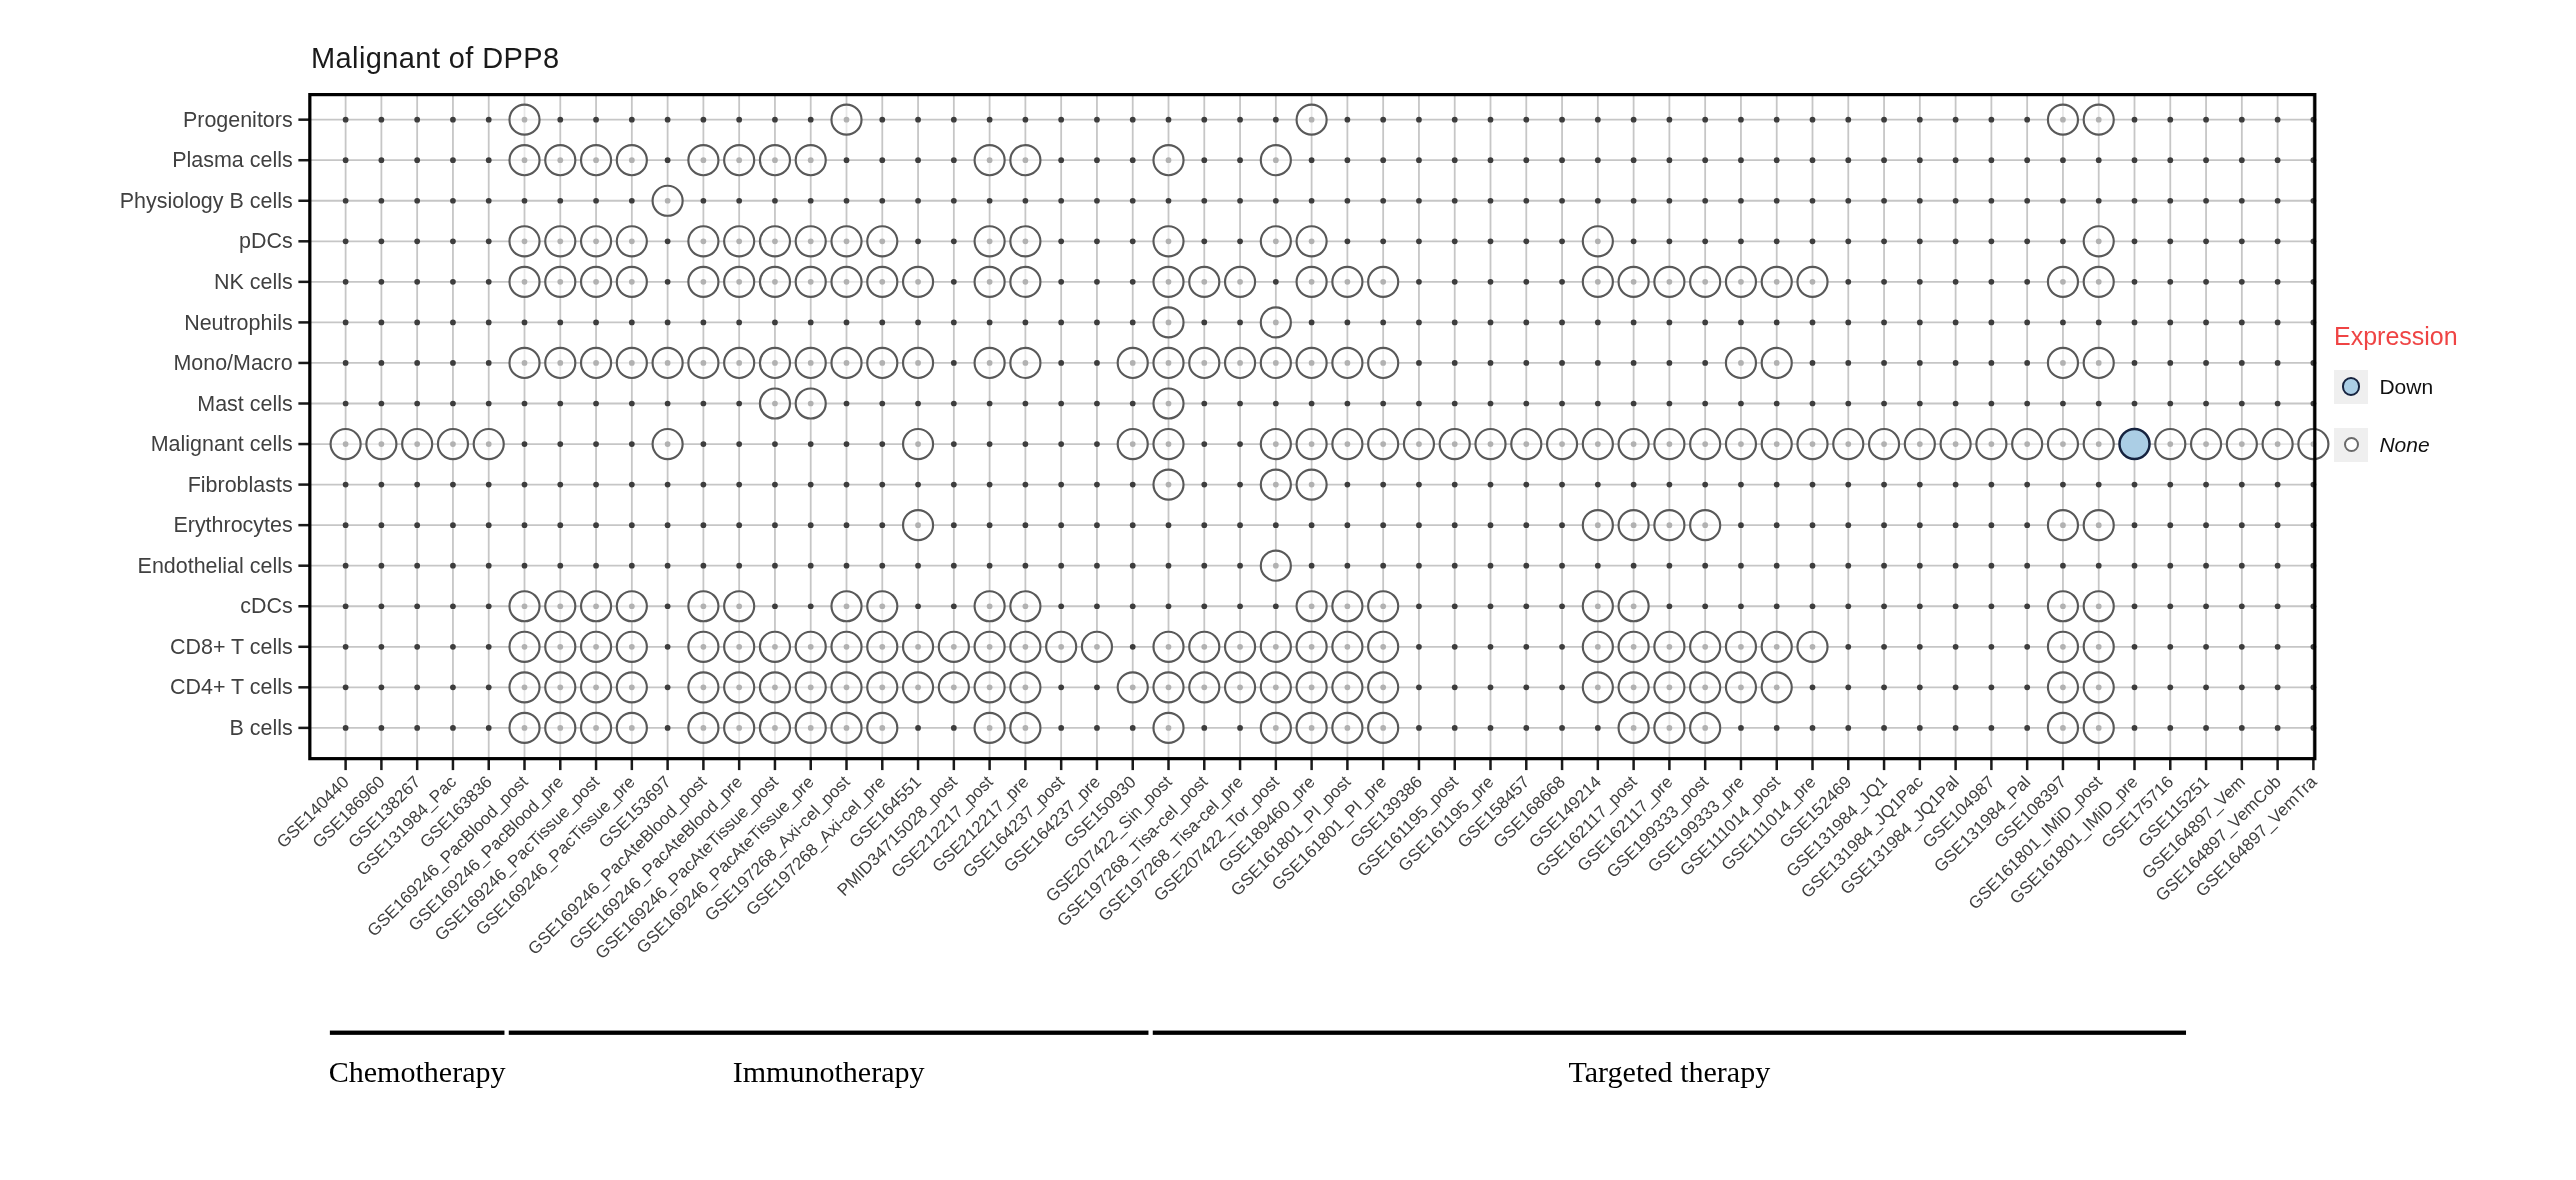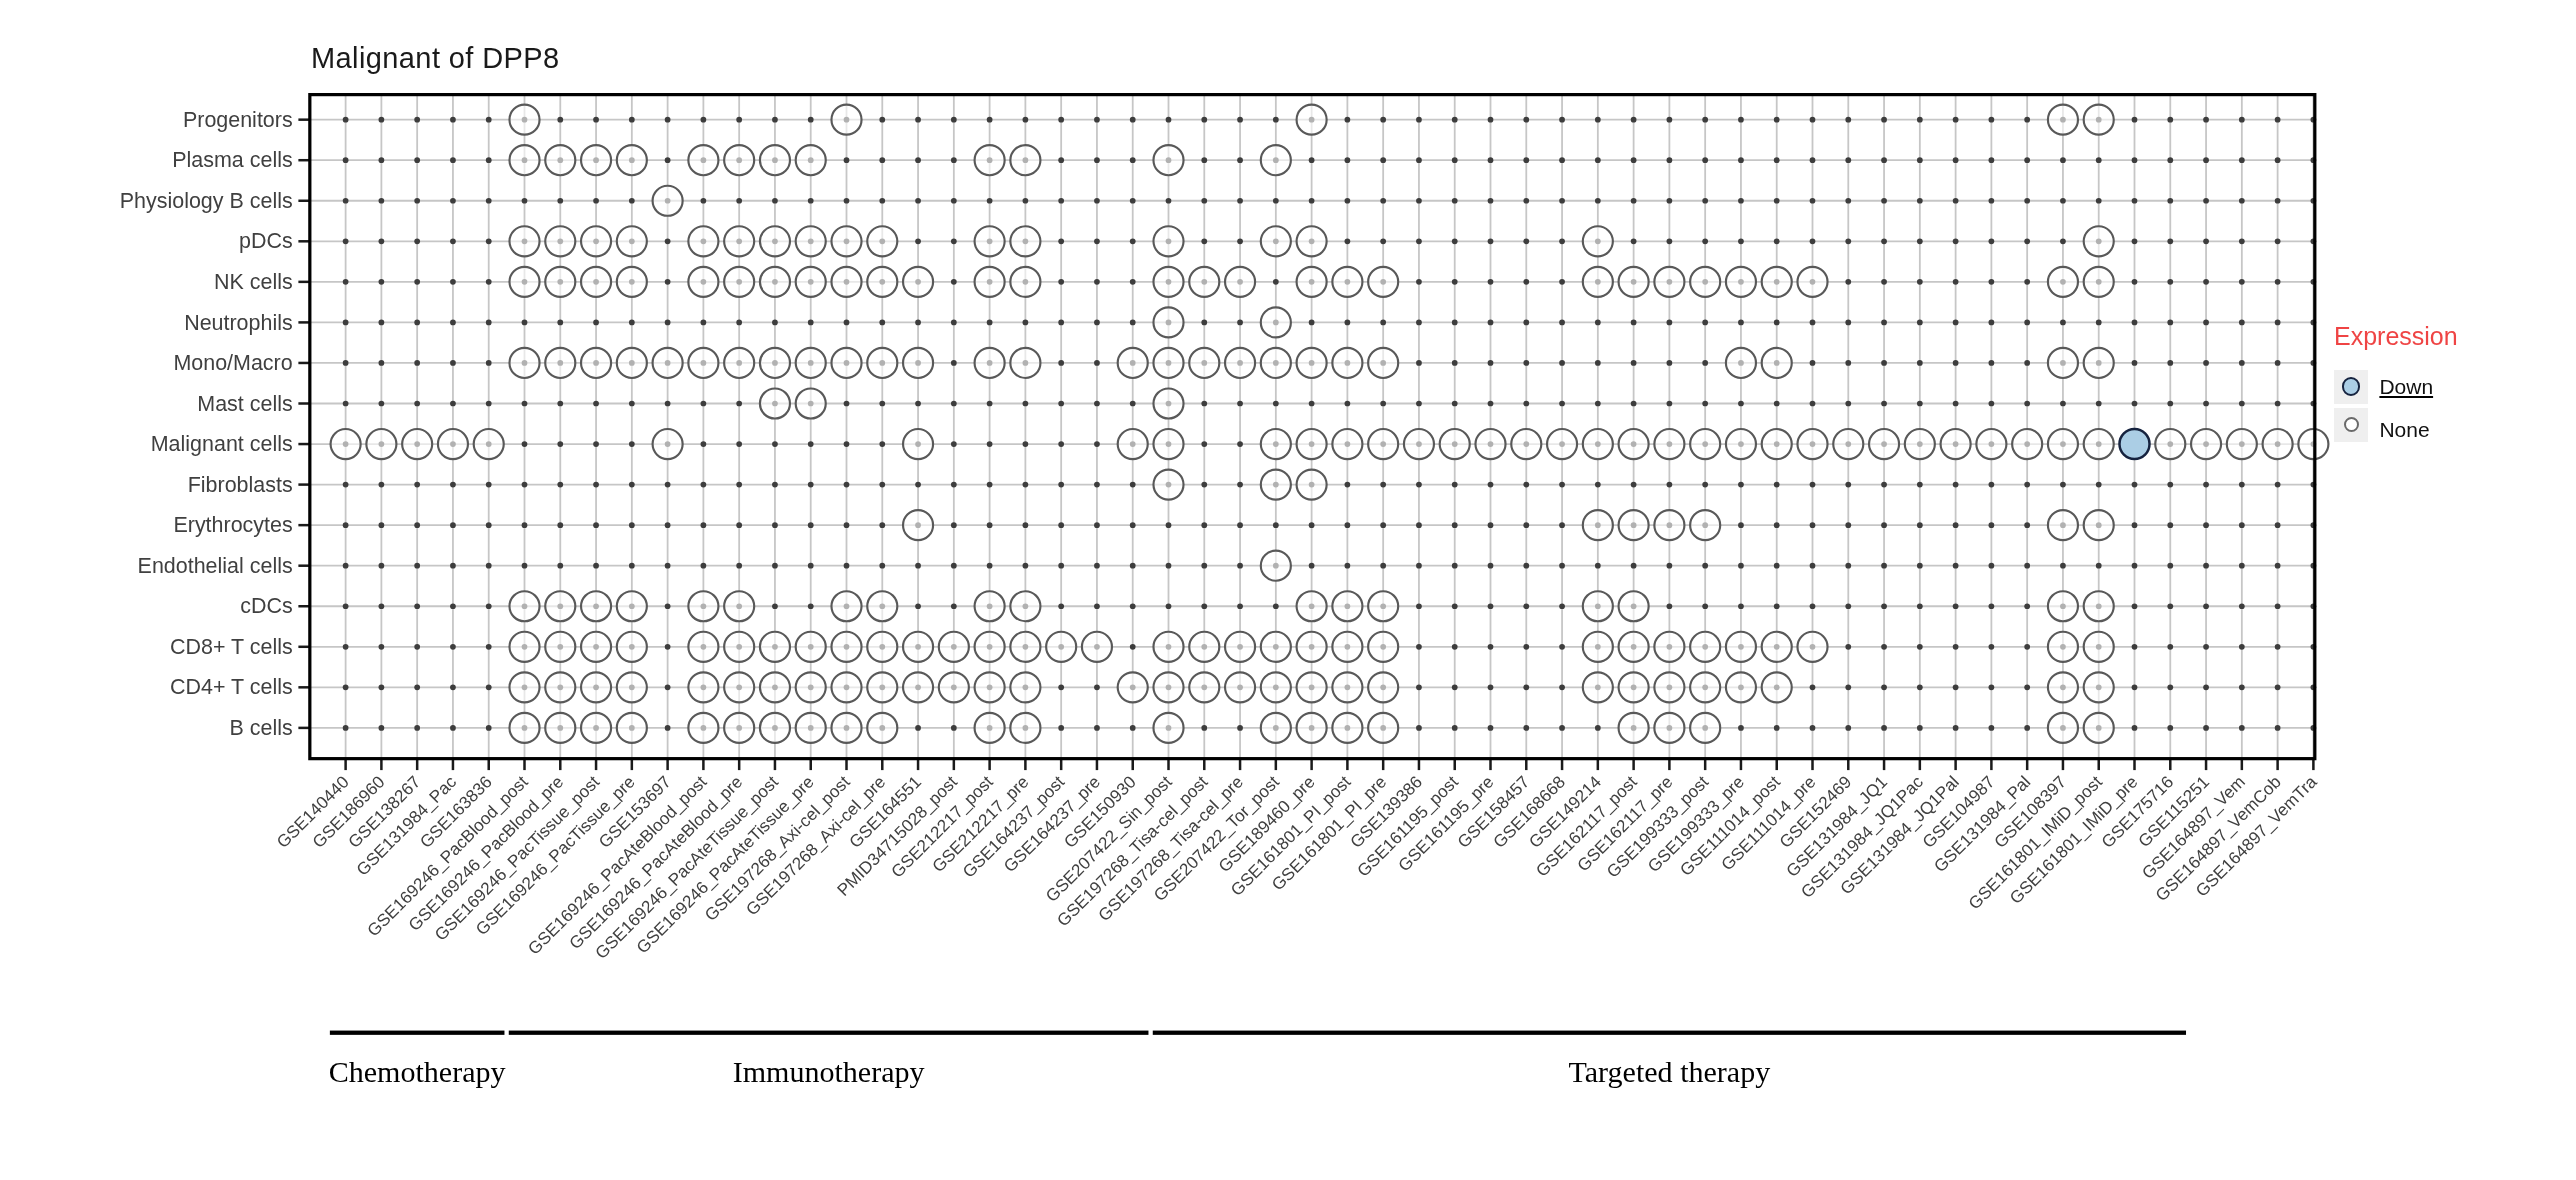--- a/index.html
+++ b/index.html
@@ -1374,27 +1374,27 @@
       <text x="583" y="1512" text-anchor="middle" font-size="42" fill="#000" font-family="&quot;Liberation Serif&quot;,&quot;DejaVu Serif&quot;,serif">Chemotherapy</text>
       <rect x="711" y="1440" width="894" height="6" fill="#000"></rect>
       <text x="1158" y="1512" text-anchor="middle" font-size="42" fill="#000" font-family="&quot;Liberation Serif&quot;,&quot;DejaVu Serif&quot;,serif">Immunotherapy</text>
       <rect x="1611" y="1440" width="1444" height="6" fill="#000"></rect>
       <text x="2333" y="1512" text-anchor="middle" font-size="42" fill="#000" font-family="&quot;Liberation Serif&quot;,&quot;DejaVu Serif&quot;,serif">Targeted therapy</text>
     </svg>
   <div id="fig-title" style="position:absolute;left:311px;top:42px;font-size:29px;color:#1a1a1a;letter-spacing:0.4px;">Malignant of DPP8</div>
 
   <div id="legend" style="position:absolute;left:2334px;top:322px;">
     <div style="font-size:25px;color:#ef4444;margin-bottom:18.6px;">Expression</div>
-    <div style="display:flex;align-items:center;margin-bottom:4px;text-decoration:underline;">
+    <div style="display:flex;align-items:center;margin-bottom:24px;">
       <span style="width:34px;height:34px;background:#EFEFEF;display:inline-flex;align-items:center;justify-content:center;">
         <span style="width:18.6px;height:18.6px;border-radius:50%;background:#ABCEE5;border:2.1px solid #16233F;box-sizing:border-box;"></span>
       </span>
       <span style="font-size:21px;color:#111;margin-left:11.4px;">Down</span>
     </div>
-    <div style="display:flex;align-items:flex-end;">
+    <div style="display:flex;align-items:center;font-style:italic;">
       <span style="width:34px;height:34px;background:#EFEFEF;display:inline-flex;align-items:center;justify-content:center;">
         <span style="width:15px;height:15px;border-radius:50%;background:#fff;border:2.1px solid #6A6A6A;box-sizing:border-box;"></span>
       </span>
       <span style="font-size:21px;color:#111;margin-left:11.4px;">None</span>
     </div>
   </div>
 </div>
 
 
 </body></html>

